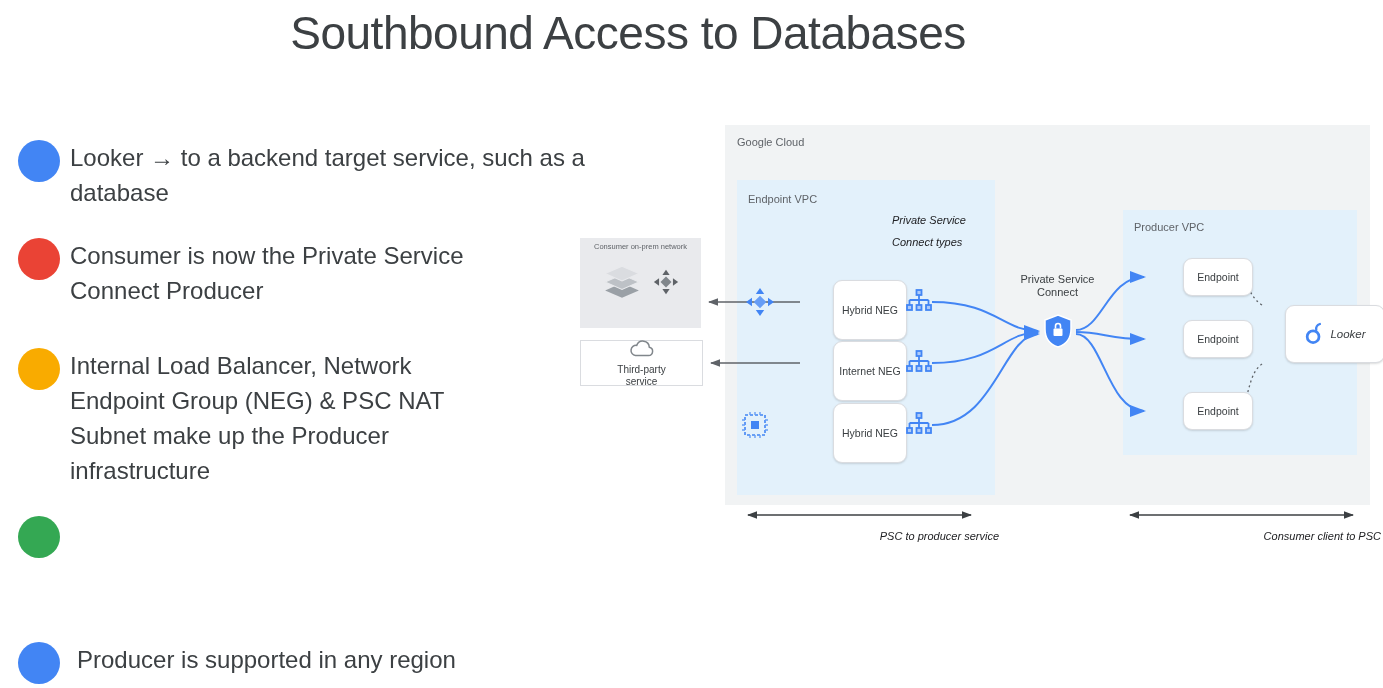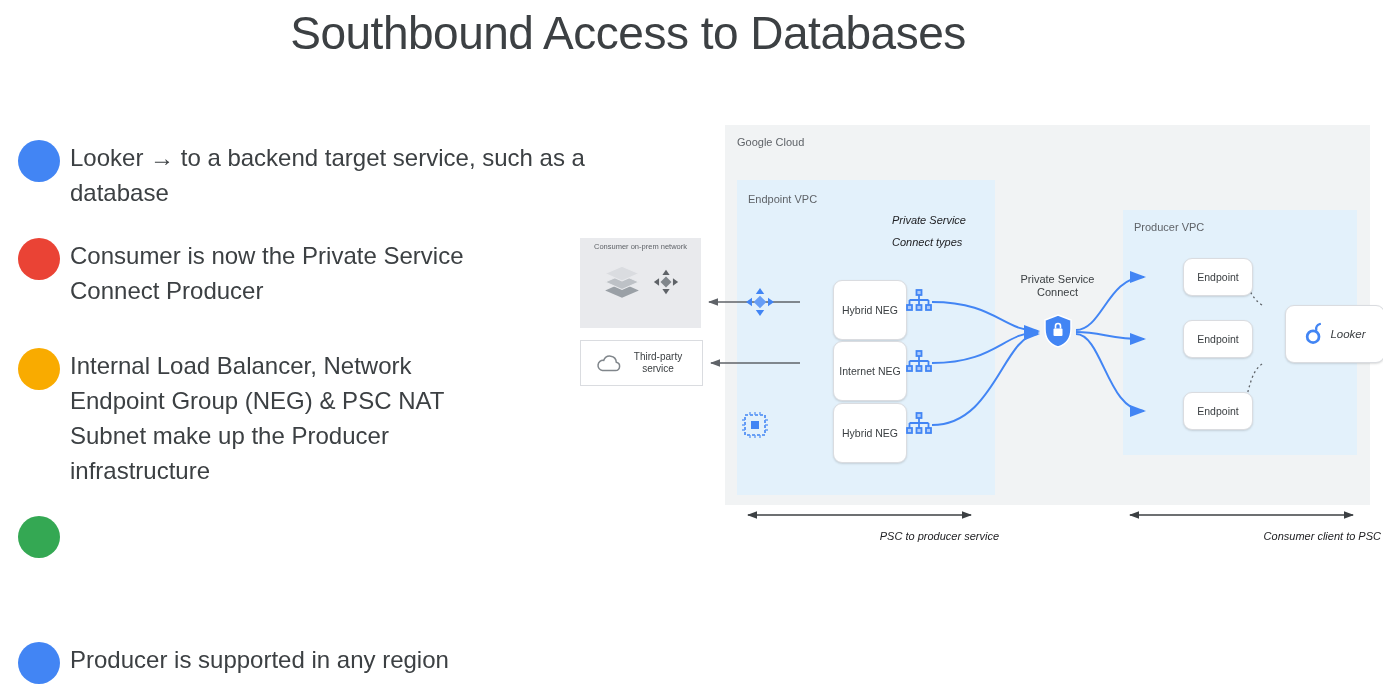--- a/index.html
+++ b/index.html
@@ -12,21 +12,21 @@
     position:absolute; left:0; top:6px; width:1256px; text-align:center;
     font-size:46px; font-weight:normal; color:#3c4043; letter-spacing:-0.5px;
   }
   .bullet { position:absolute; left:18px; display:flex; gap:10px; align-items:flex-start; }
   .bullet .dot { width:42px; height:42px; border-radius:50%; flex:0 0 auto; }
   .bullet .txt { font-size:24px; line-height:35px; color:#3c4043; }
   .b1 { top:140px; } .b1 .txt { max-width:535px; }
   .b2 { top:238px; } .b2 .txt { max-width:470px; }
   .b3 { top:348px; } .b3 .txt { max-width:420px; }
   .b4 { top:516px; } .b4 .txt { max-width:520px; }
-  .b5 { top:642px; } .b5 .txt { max-width:620px; }
+  .b5 { top:642px; } .b5 .txt { max-width:620px;margin-left:7px; }
 
   
   .gcp { position:absolute; left:725px; top:125px; width:645px; height:380px; background:#f1f3f4; z-index:0; }
   .vpc { position:absolute; background:#e3f1fb; z-index:1; }
   .vpc-consumer { left:737px; top:180px; width:258px; height:315px; }
   .vpc-producer { left:1123px; top:210px; width:234px; height:245px; }
   .dlabel { position:absolute; font-size:11px; color:#5f6368; z-index:4; }
   .ilabel { position:absolute; font-size:11px; font-style:italic; color:#202124; z-index:4; line-height:22px; }
   .node {
     position:absolute; background:#fff; border:1px solid #dadce0; border-radius:9px;
@@ -40,21 +40,21 @@
   .ep1 { top:258px; } .ep2 { top:320px; } .ep3 { top:392px; }
   .looker-node { left:1252px; top:305px; width:100px; height:58px; gap:6px; font-size:11.5px; font-style:italic; }
   .onprem {
     position:absolute; left:580px; top:238px; width:121px; height:90px; background:#e9eaed; z-index:3;
   }
   .onprem .hdr { font-size:7.5px; color:#5f6368; text-align:center; padding-top:4px; }
   .onprem .icons { display:flex; align-items:center; justify-content:center; gap:12px; margin-top:14px; }
   .thirdparty {
     position:absolute; left:580px; top:340px; width:123px; height:46px; background:#fff;
     border:1px solid #dadce0; z-index:3; display:flex; align-items:center; justify-content:center; gap:7px;
-    font-size:10px; color:#3c4043; line-height:12px;
+    font-size:10px; color:#3c4043; line-height:12px;flex-direction:column;
   }
   .thirdparty .lbl { width:58px; text-align:center; }
   .icon { position:absolute; z-index:3; line-height:0; }
   .caption { position:absolute; font-size:11px; font-style:italic; color:#202124; text-align:right; width:280px; z-index:4; }
   .overlay { position:absolute; left:0; top:0; width:1383px; height:688px; z-index:2; pointer-events:none; }
 </style>
 </head>
 <body>
 
 <div class="page">

